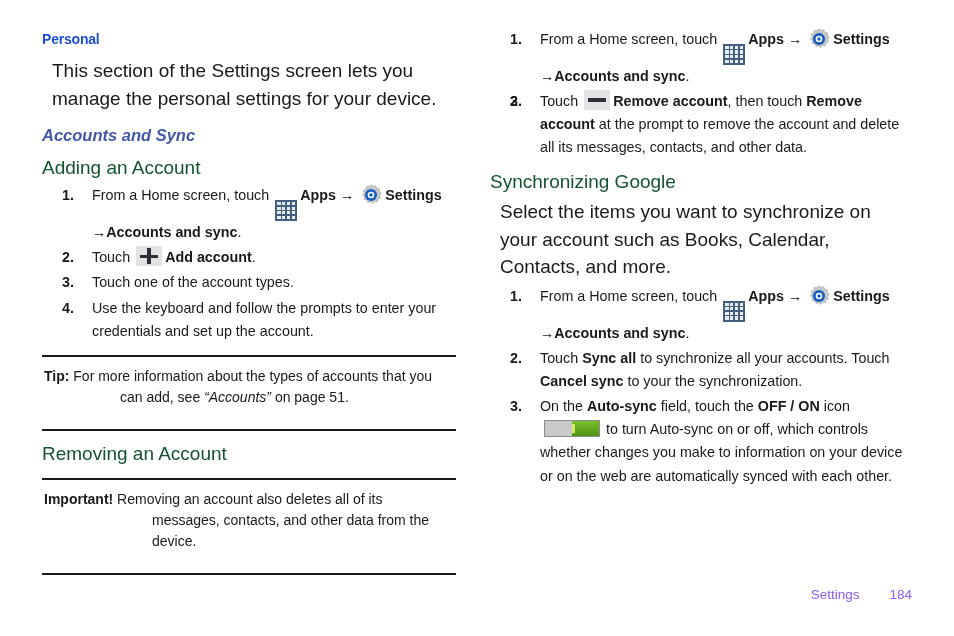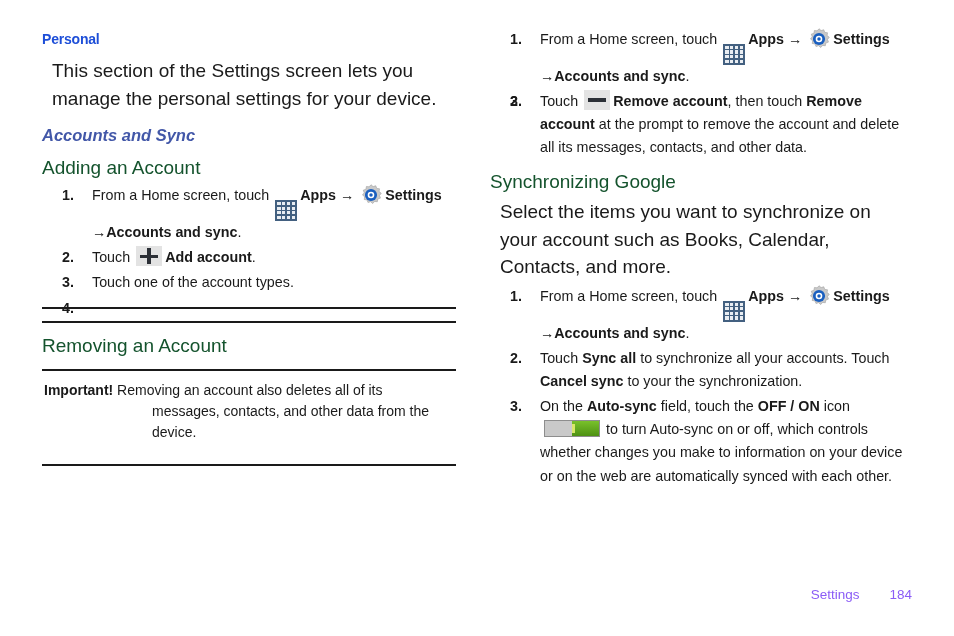--- a/index.html
+++ b/index.html
@@ -257,26 +257,34 @@
       <li>
         <span class="num">2.</span><span>Touch</span>
         <span class="icon icon-tile"><span class="bar-h"></span><span class="bar-v"></span></span><b>Add account</b><span>.</span>
       </li>
 
       <li>
         <span class="num">3.</span><span>Touch one of the account types.</span>
       </li>
 
       <li>
-        <span class="num">4.</span>
+        <span class="num">4.</span><span>Use the keyboard and follow the prompts to enter your credentials and set up the account.</span>
       </li>
     </ol>
 
     <hr class="rule">
 
+    <div class="callout">
+      <span class="hang">
+        <b>Tip:</b>
+        <span>For more information about the types of accounts that you can add, see</span>
+        <i>“Accounts”</i>
+        <span>on page 51.</span>
+      </span>
+    </div>
 
     <hr class="rule">
 
     <h3 class="h-task">Removing an Account</h3>
 
     <hr class="rule">
 
     <div class="callout important">
       <span class="hang">
         <b>Important!</b>

